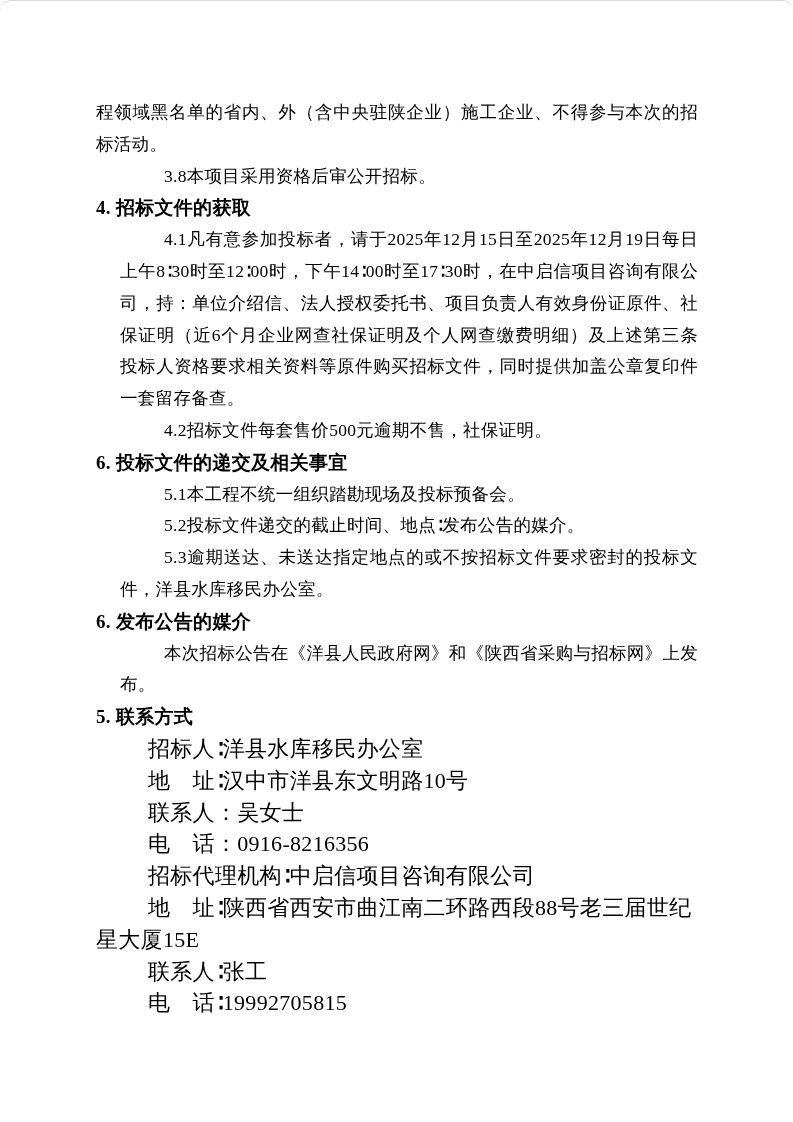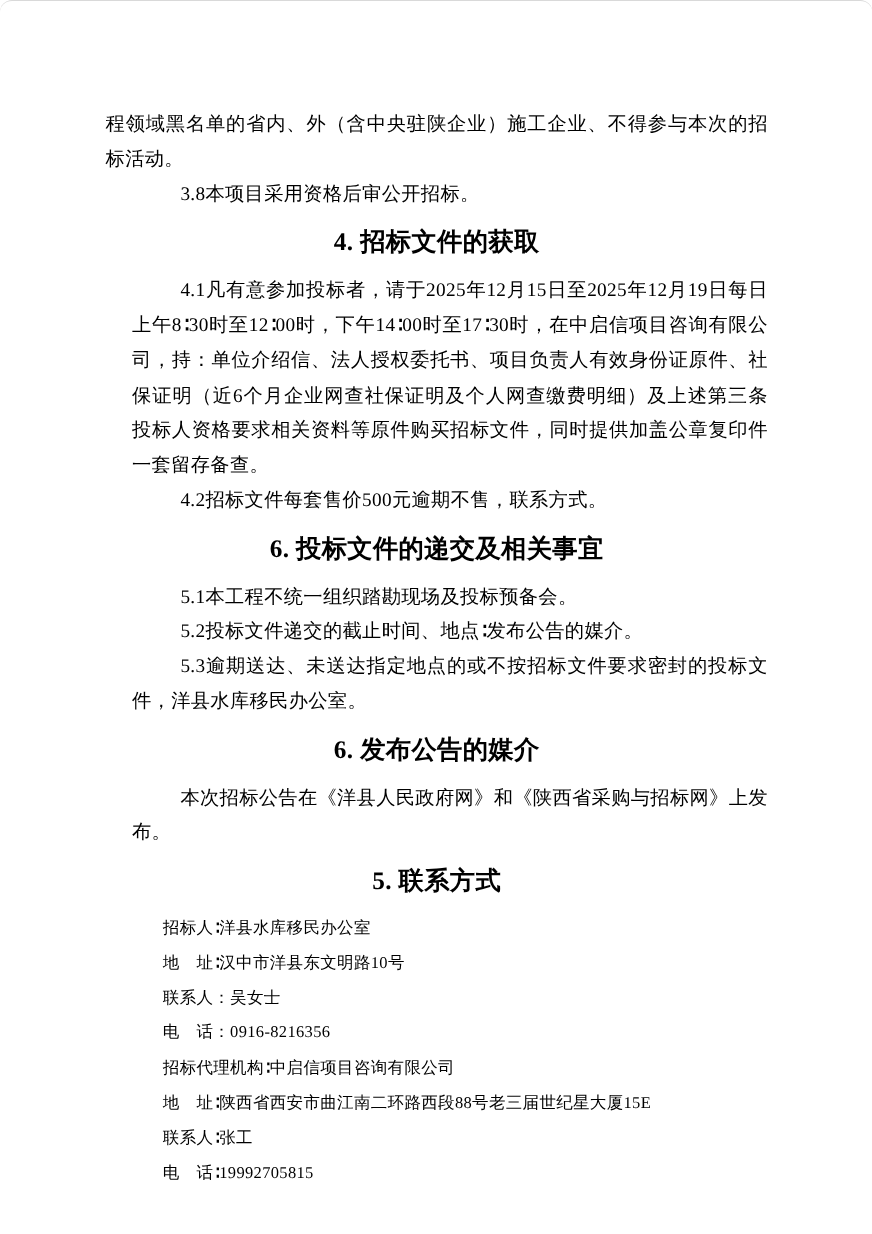--- a/index.html
+++ b/index.html
@@ -28,48 +28,48 @@
     font-size: 17.5px;
     line-height: 31.8px;
     text-align: justify;
     letter-spacing: 0.3px;
   }
   .indent {
     text-indent: 44px;
     margin-left: 24px;
   }
   .heading {
-    margin: 12px;
-    font-size: 23px;
+    margin: 0;
+    font-size: 19px;
     line-height: 31.8px;
     font-weight: bold;
     letter-spacing: 0.3px;
-    text-align: center;
+    text-align: left;
   }
   .contact-line {
     margin: 0;
-    font-size: 15px;
+    font-size: 22px;
     line-height: 31.8px;
     text-align: left;
     text-indent: 52px;
     letter-spacing: 0.3px;
   }
 </style>
 </head>
 <body>
 
 <div class="page">
 
   <p class="body-p">程领域黑名单的省内、外（含中央驻陕企业）施工企业、不得参与本次的招标活动。</p>
 
   <p class="body-p indent">3.8本项目采用资格后审公开招标。</p>
 
   <h2 class="heading">4. 招标文件的获取</h2>
   <p class="body-p indent">4.1凡有意参加投标者，请于2025年12月15日至2025年12月19日每日上午8∶30时至12∶00时，下午14∶00时至17∶30时，在中启信项目咨询有限公司，持：单位介绍信、法人授权委托书、项目负责人有效身份证原件、社保证明（近6个月企业网查社保证明及个人网查缴费明细）及上述第三条投标人资格要求相关资料等原件购买招标文件，同时提供加盖公章复印件一套留存备查。</p>
-  <p class="body-p indent">4.2招标文件每套售价500元逾期不售，联系方式。</p>
+  <p class="body-p indent">4.2招标文件每套售价500元逾期不售，社保证明。</p>
 
   <h2 class="heading">6. 投标文件的递交及相关事宜</h2>
   <p class="body-p indent">5.1本工程不统一组织踏勘现场及投标预备会。</p>
   <p class="body-p indent">5.2投标文件递交的截止时间、地点∶发布公告的媒介。</p>
   <p class="body-p indent">5.3逾期送达、未送达指定地点的或不按招标文件要求密封的投标文件，洋县水库移民办公室。</p>
 
   <h2 class="heading">6. 发布公告的媒介</h2>
   <p class="body-p indent">本次招标公告在《洋县人民政府网》和《陕西省采购与招标网》上发布。</p>
 
   <h2 class="heading">5. 联系方式</h2>

